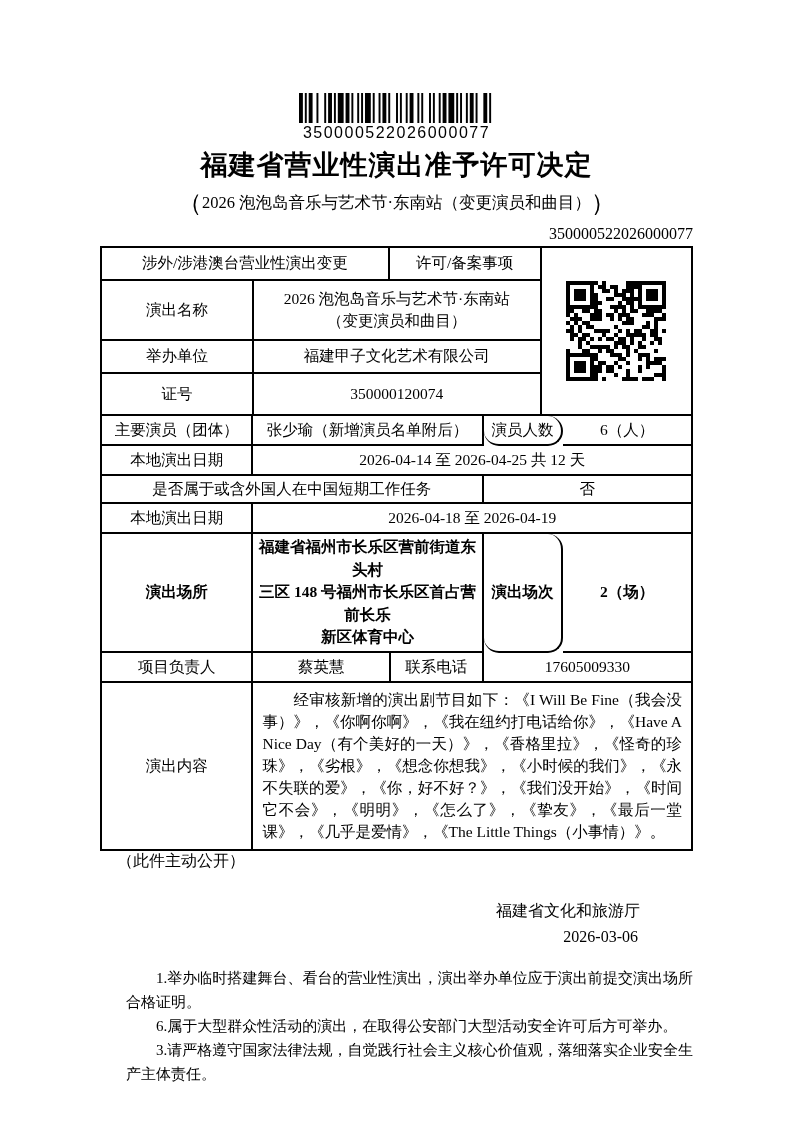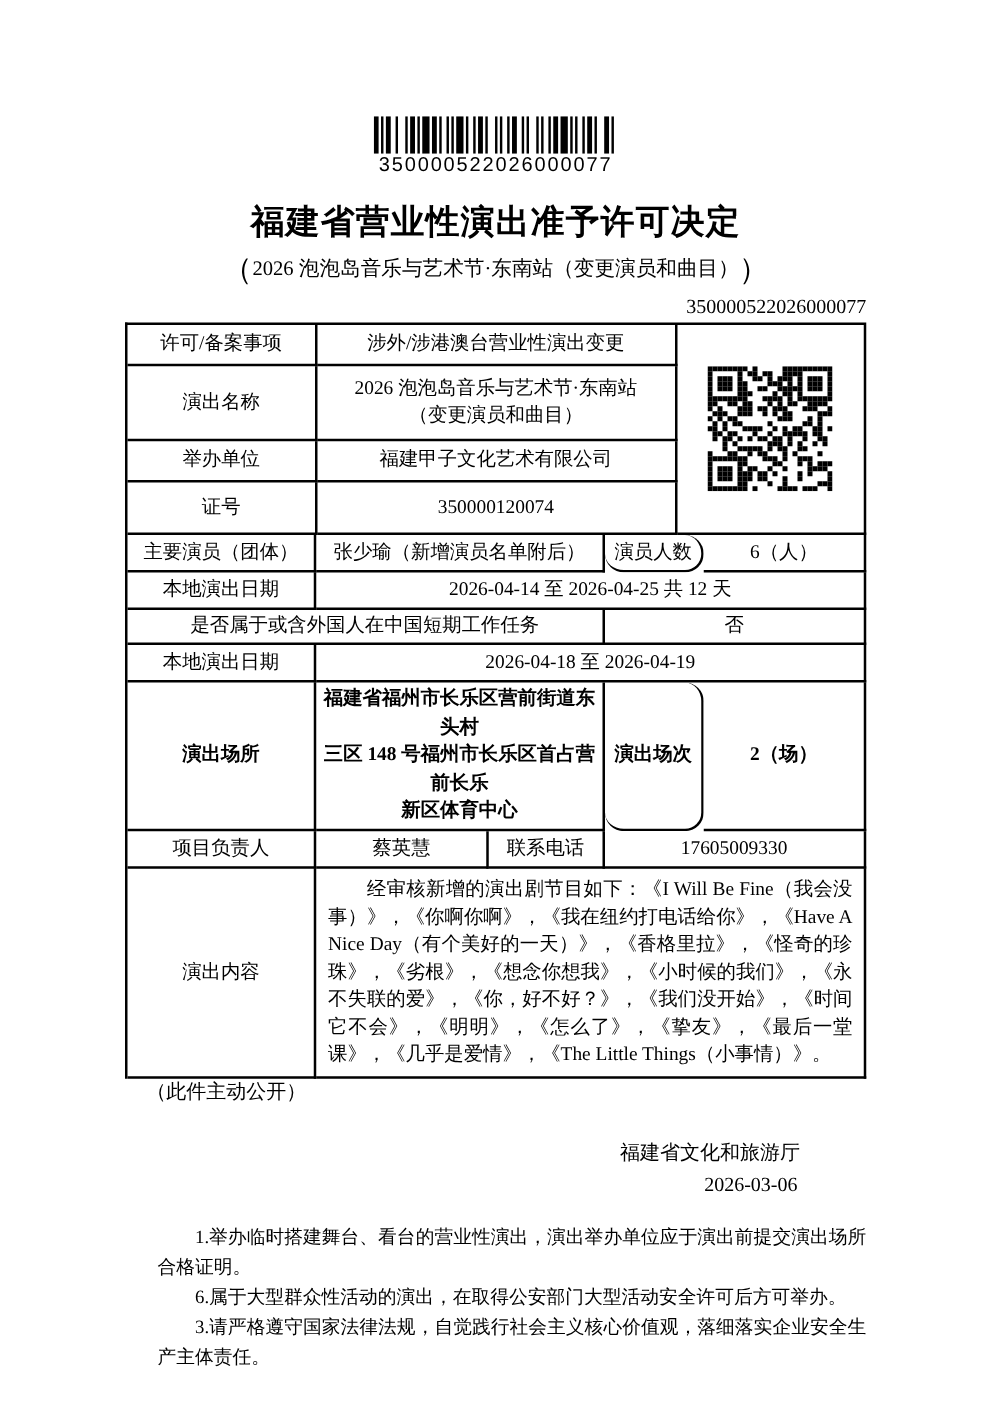--- a/index.html
+++ b/index.html
@@ -15,21 +15,21 @@
   .barcode-wrap { width:220px; margin:0 auto; text-align:center; }
   .barcode-wrap svg { display:block; margin:0 auto; }
   .barcode-num {
     font-family:"Liberation Sans","DejaVu Sans",sans-serif;
     font-size:16px; letter-spacing:1.5px; margin-top:1px; font-weight:500;
   }
 
   
   .doc-title {
     text-align:center; font-size:27px; font-weight:bold;
-    letter-spacing:1px; margin-top:17px;
+    letter-spacing:1px; margin-top:5px;
   }
   .doc-subtitle { text-align:center; font-size:16.5px; margin-top:4px; white-space:nowrap; }
   .doc-subtitle .bigparen { font-size:24px; vertical-align:-3px; }
   .doc-no-right { text-align:right; font-size:16px; margin-top:6px; }
 
   
   .ptable { width:593px; margin-top:3px; border-left:2px solid #000; border-top:2px solid #000; font-size:15.5px; }
   .trow { display:flex; align-items:stretch; }
   .cell {
     border-right:2px solid #000; border-bottom:2px solid #000;
@@ -116,22 +116,22 @@
 
   <div class="doc-title">福建省营业性演出准予许可决定</div>
   <div class="doc-subtitle"><span class="bigparen">（</span><span>2026 泡泡岛音乐与艺术节·东南站（变更演员和曲目）</span><span class="bigparen">）</span></div>
   <div class="doc-no-right">350000522026000077</div>
 
   <div class="ptable">
 
     <div class="top-block">
       <div class="left-rows">
         <div class="trow">
+          <div class="cell val h33">涉外/涉港澳台营业性演出变更</div>
           <div class="cell lab h33">许可/备案事项</div>
-          <div class="cell val h33">涉外/涉港澳台营业性演出变更</div>
         </div>
         <div class="trow">
           <div class="cell lab h60">演出名称</div>
           <div class="cell val h60 pre">2026 泡泡岛音乐与艺术节·东南站
 （变更演员和曲目）</div>
         </div>
         <div class="trow">
           <div class="cell lab h33">举办单位</div>
           <div class="cell val h33">福建甲子文化艺术有限公司</div>
         </div>

